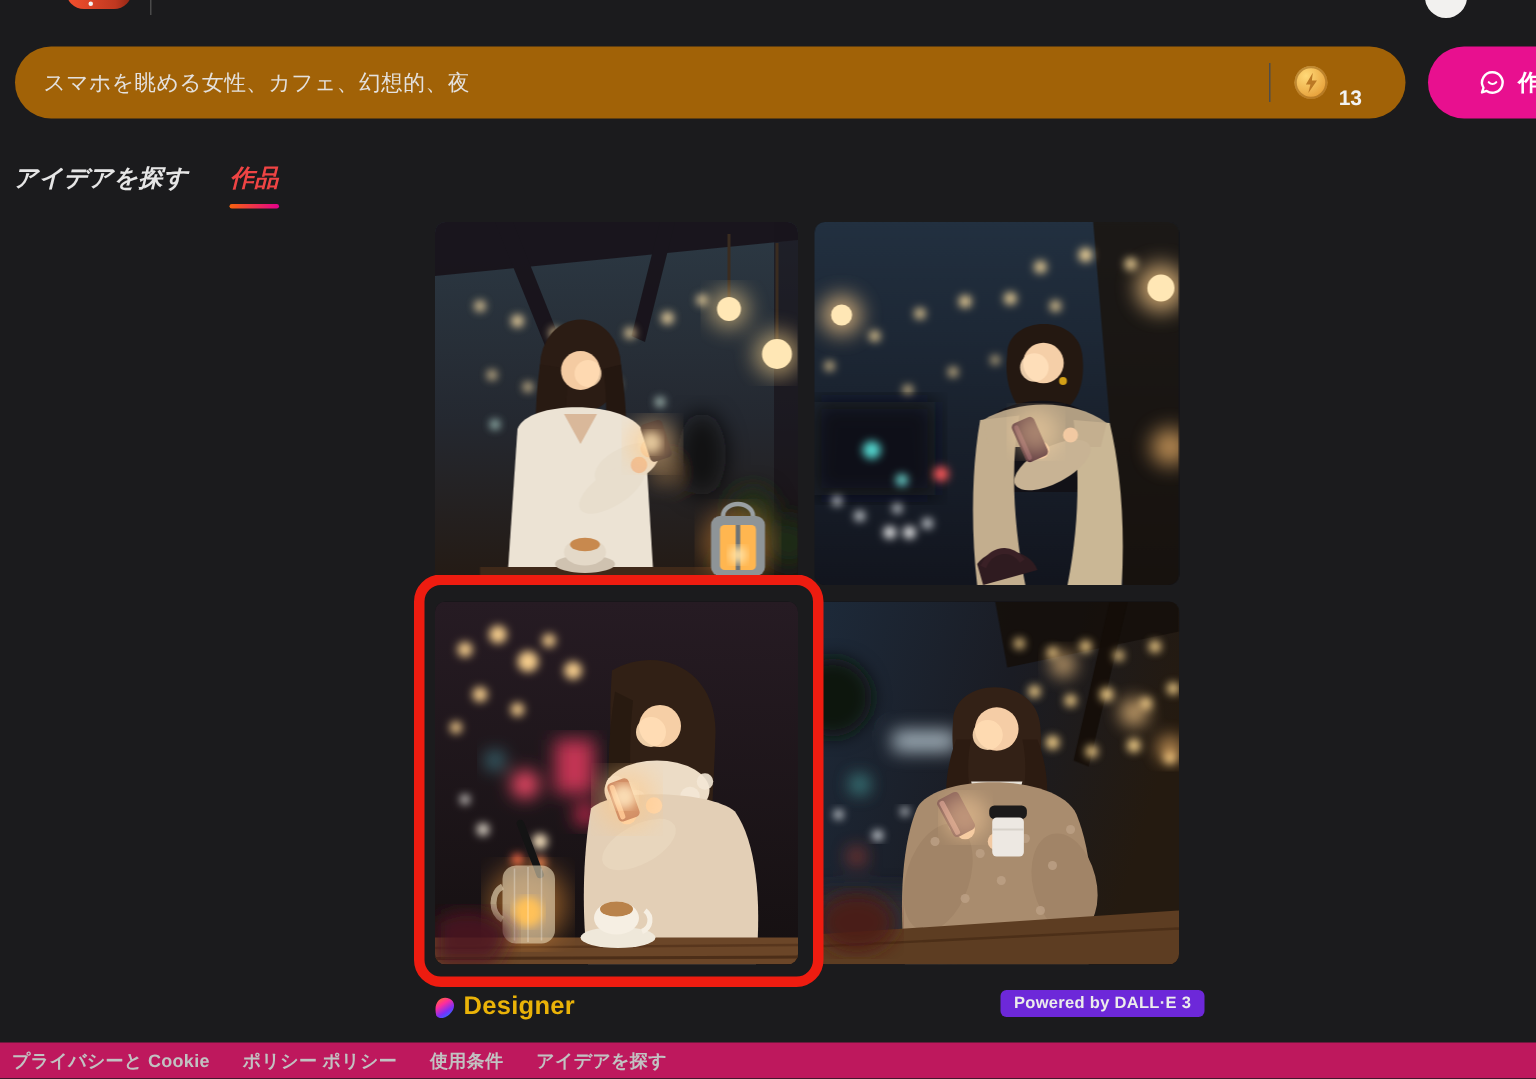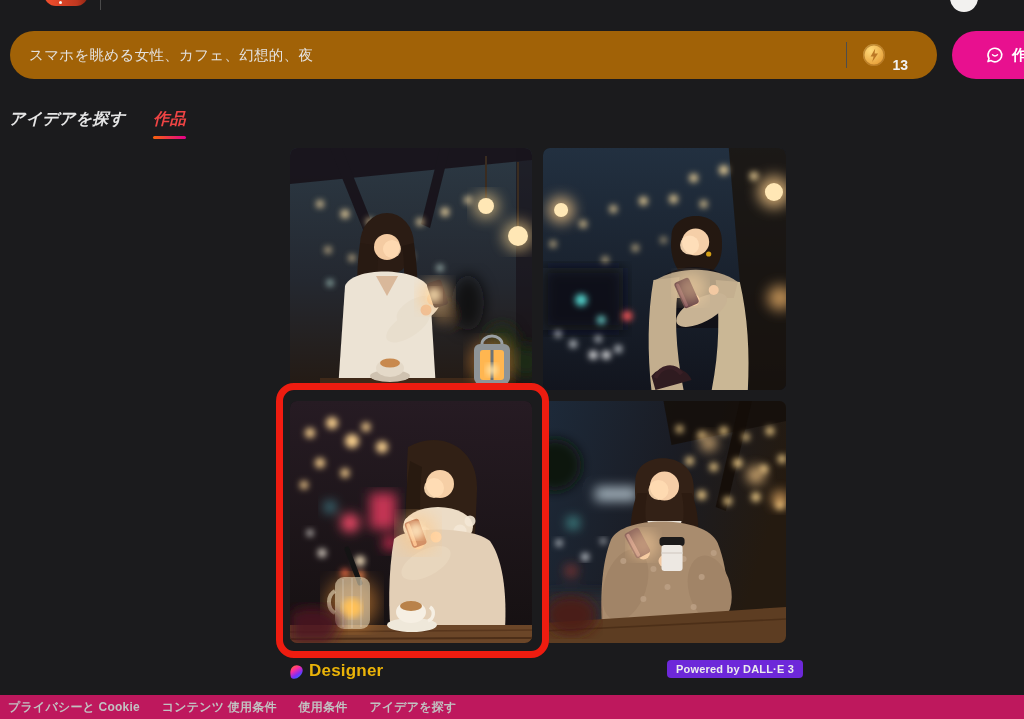--- a/index.html
+++ b/index.html
@@ -449,18 +449,18 @@
       </defs>
       <path d="M2,15 C-0.5,5 5.5,0.5 11.5,3 C15.5,4.8 15.8,10 11.5,14 C8,17.3 3.8,17.5 2,15 Z" fill="url(#dsg)"></path>
     </svg>
     <span class="designer-text">Designer</span>
   </div>
 
   <div class="dalle-badge">Powered by DALL·E 3</div>
 
   <div class="footer">
     <a>プライバシーと Cookie</a>
-    <a>コンテンツ 使用条件</a>
+    <a>ポリシー ポリシー</a>
     <a>使用条件</a>
     <a>アイデアを探す</a>
   </div>
 
 </div>
 
 </body></html>

